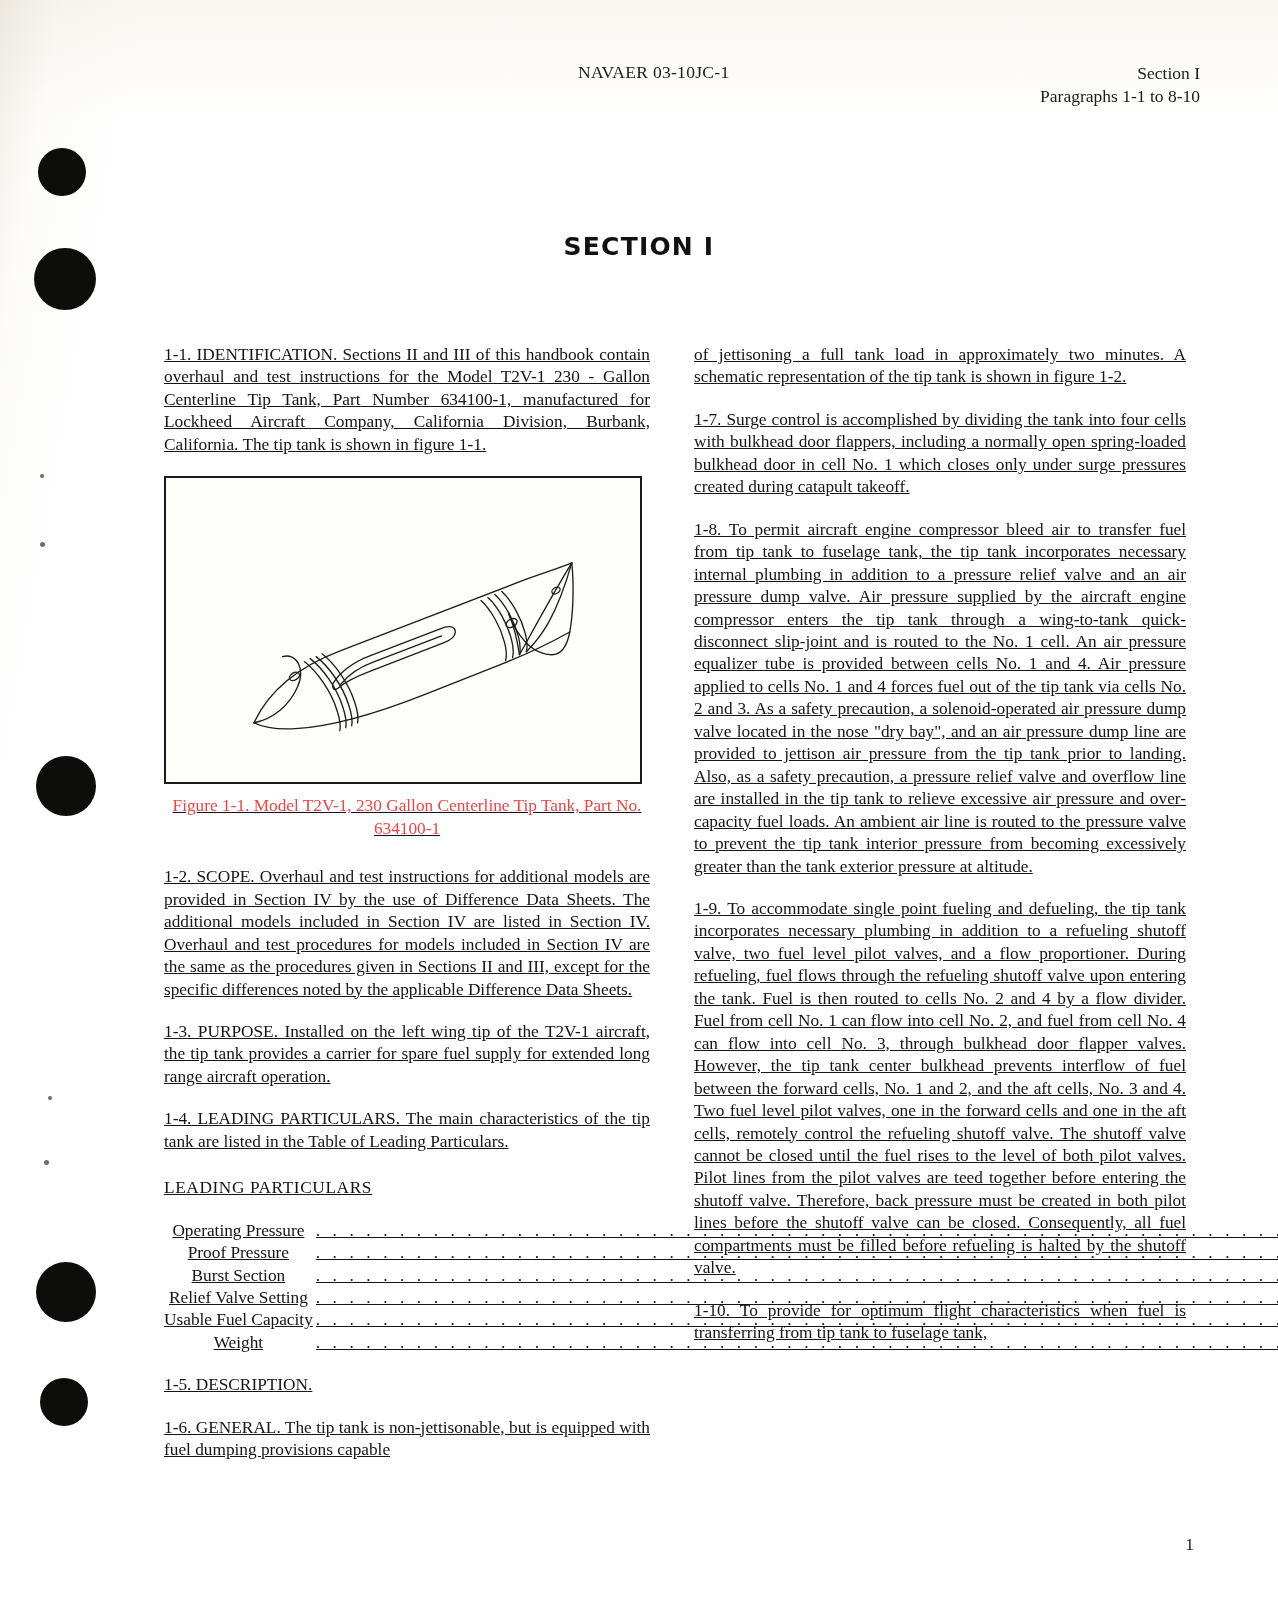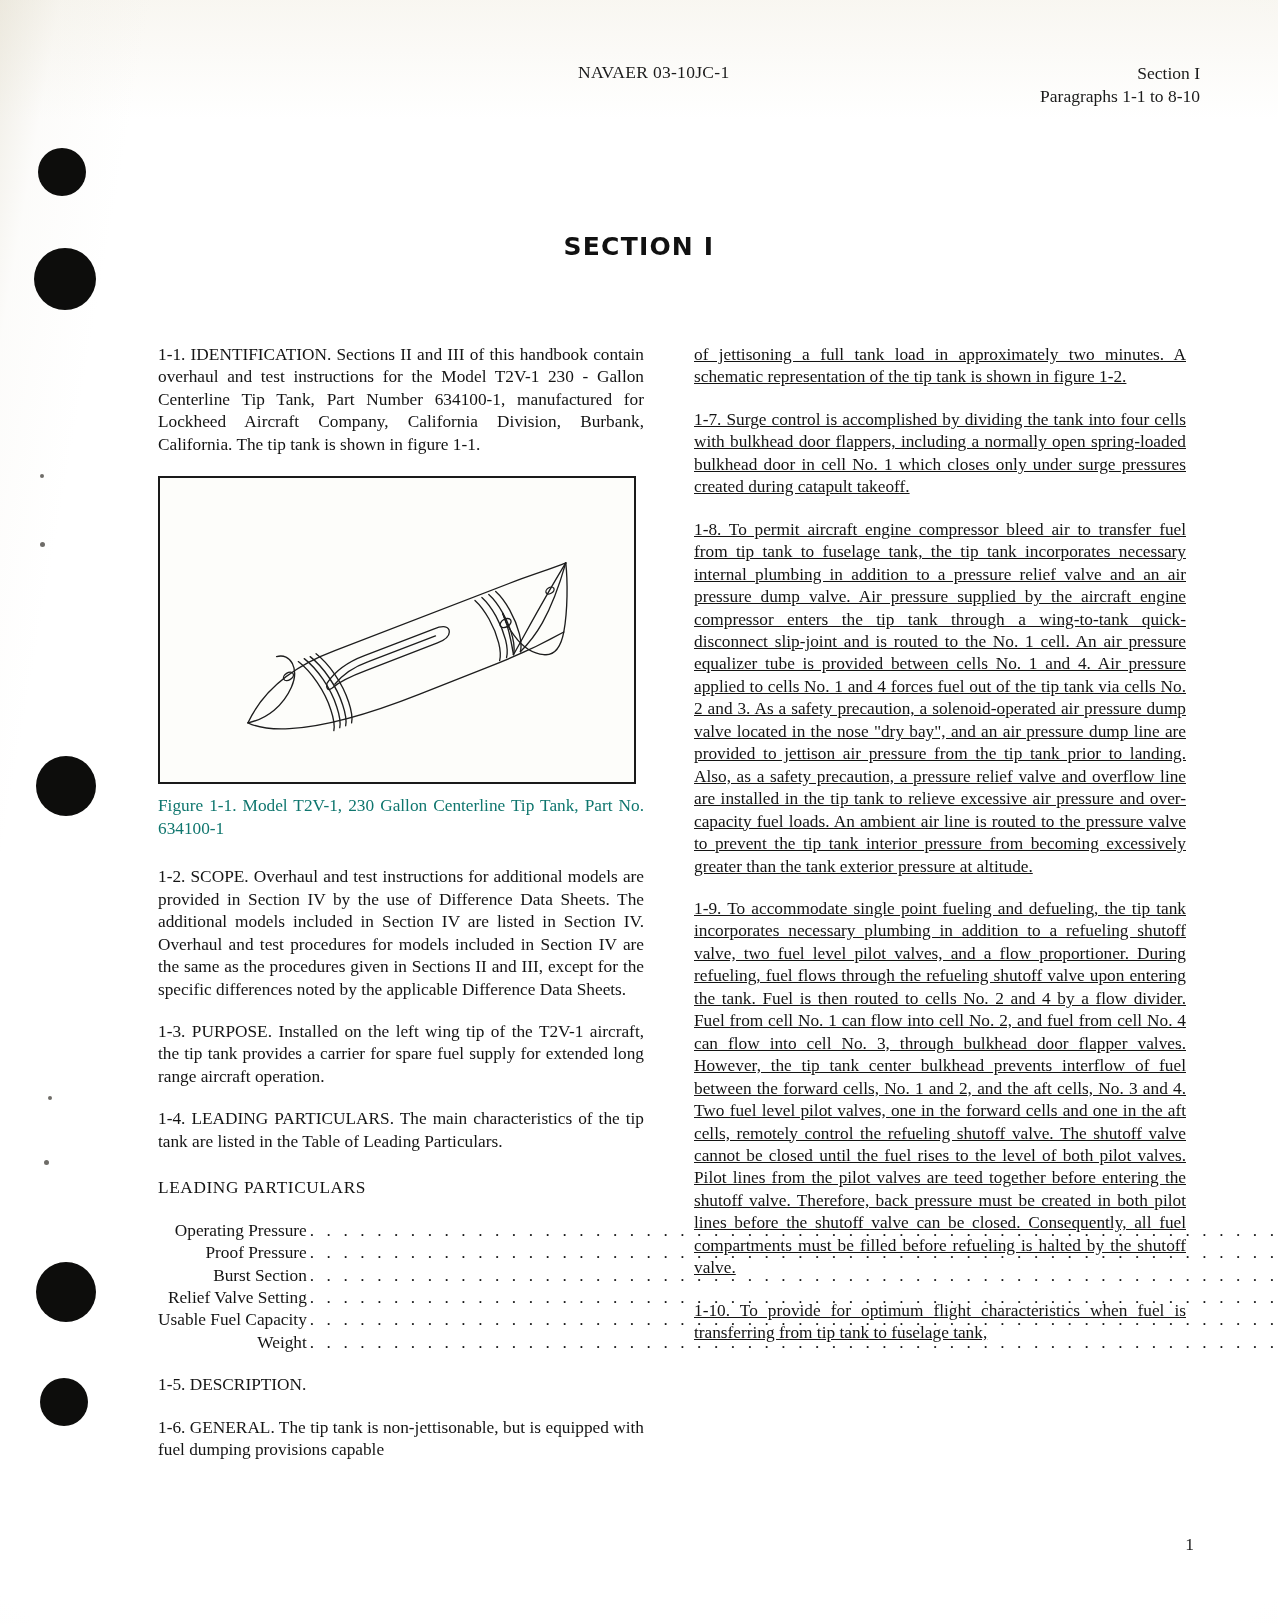--- a/index.html
+++ b/index.html
@@ -65,53 +65,54 @@
   .col {
     position: absolute;
     top: 344px;
     width: 486px;
     font-size: 17.3px;
     line-height: 22.45px;
     color: #141414;
     text-align: justify;
     text-justify: inter-word;
   }
-  #left-column  { left: 158px; }
+  #left-column  { left: 164px; text-decoration: underline; }
   #right-column { left: 694px; width: 492px; text-decoration: underline; }
 
   .para { margin: 0 0 20px 0; }
   .para:last-child { margin-bottom: 0; }
 
   
   .figure-box {
     width: 478px;
     height: 308px;
     border: 2.5px solid #1a1a1a;
     box-sizing: border-box;
     margin: 4px 0 10px 0;
     position: relative;
     background: #fdfdfa;
   }
   .figure-box svg { display: block; width: 100%; height: 100%; }
   .figure-caption {
+    text-align: center;
     font-size: 17.3px;
     line-height: 23px;
     margin: 6px 0 26px 0;
-    color: #0f766e;
+    color: #ef4444;
   }
 
   
   .lp-title {
     font-size: 17.3px;
     letter-spacing: 0.6px;
     margin: 24px 0 20px 0;
   }
   .lp-table { width: 100%; border-collapse: collapse; margin-bottom: 20px; }
   .lp-row td { padding: 0; font-size: 17.3px; line-height: 22.4px; white-space: nowrap; }
-  .lp-label { text-align: right; }
+  .lp-label { text-align: center; }
   .lp-dots {
     width: 100%;
     overflow: hidden;
     padding: 0 3px !important;
   }
   .lp-dots span {
     display: block;
     white-space: nowrap;
     overflow: hidden;
     letter-spacing: 4.1px;

